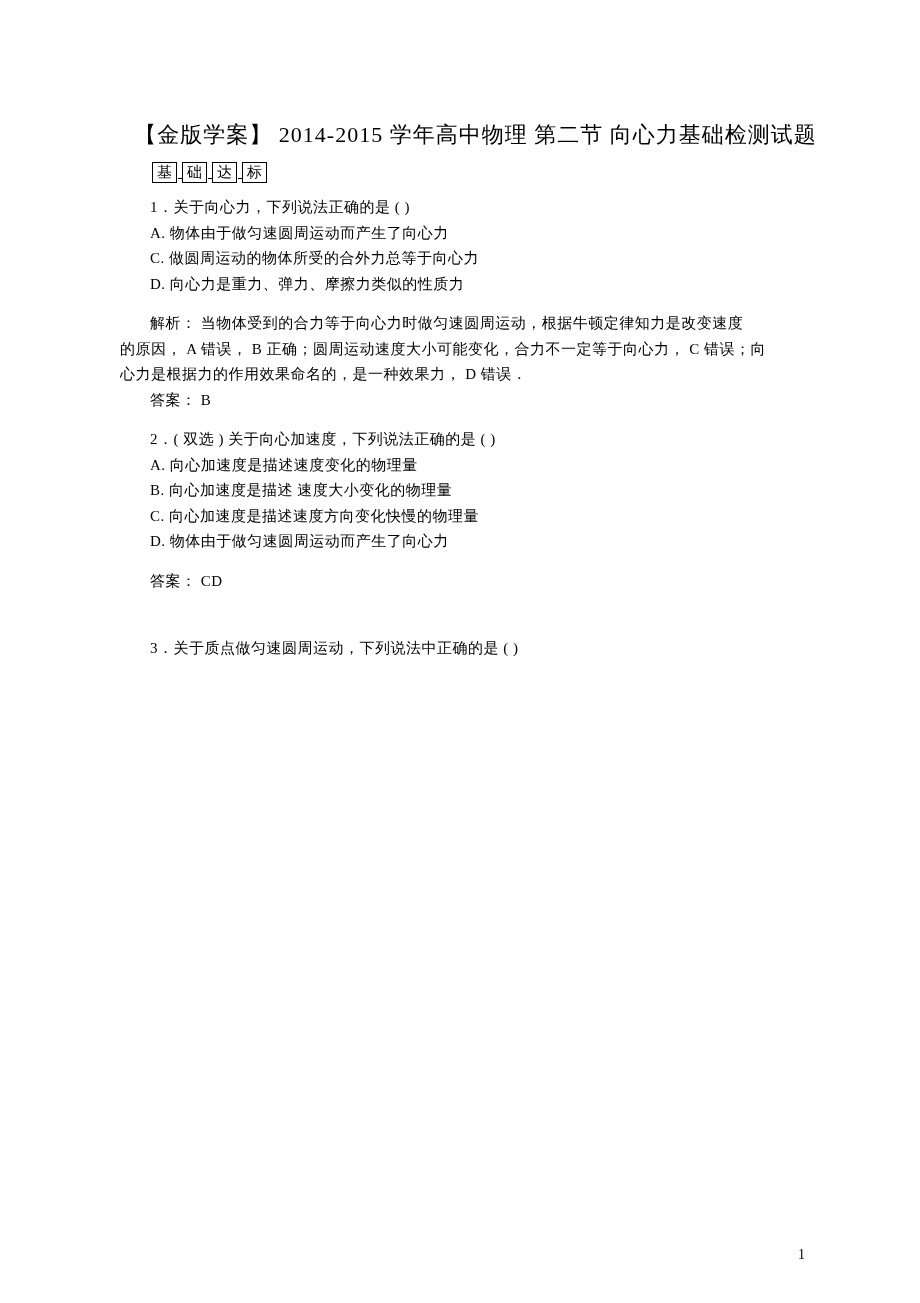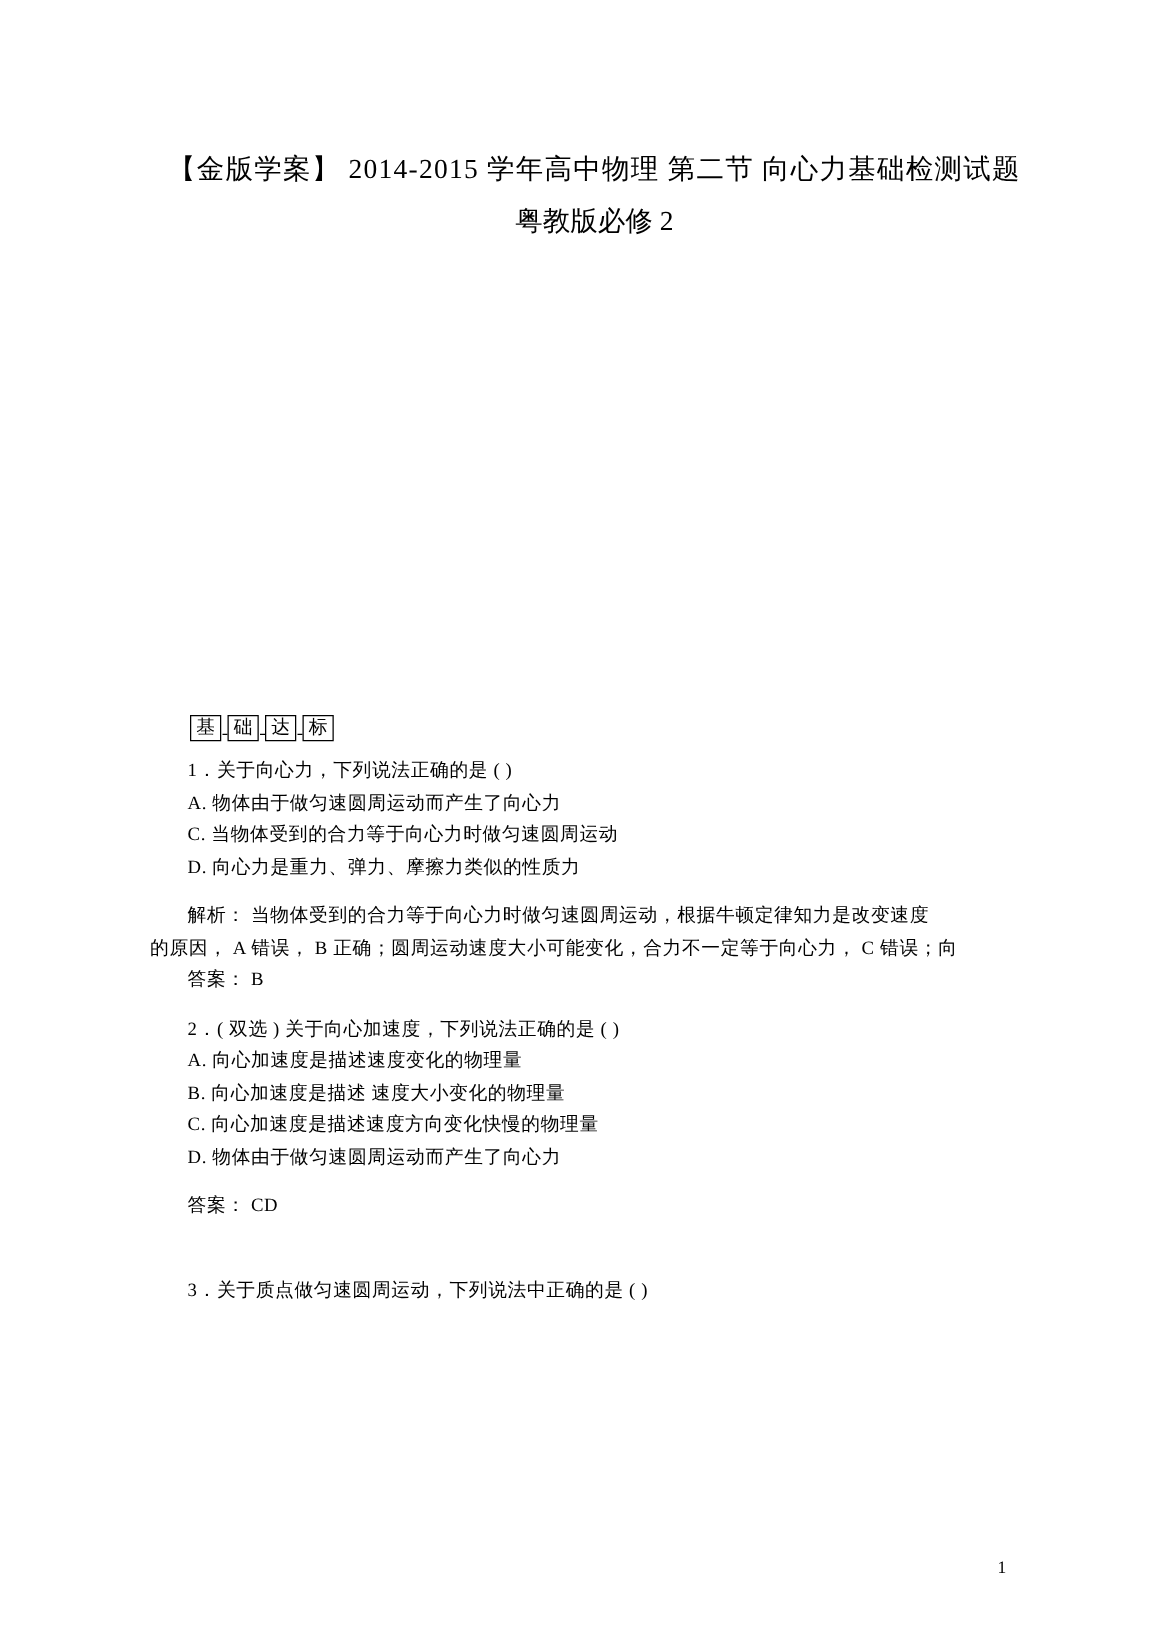--- a/index.html
+++ b/index.html
@@ -59,39 +59,39 @@
       bottom: 40px;
       font-size: 14px;
     }
   </style>
 </head>
 <body>
 
 <div class="page">
 
   <div class="title">【金版学案】 2014-2015 学年高中物理  第二节  向心力基础检测试题</div>
-  <div class="subtitle">粤教版必修 2</div>
 
   <div class="section-heading" style="padding-left:2em;text-decoration:underline;">
     <span class="box-char">基</span>
     <span class="box-char">础</span>
     <span class="box-char">达</span>
     <span class="box-char">标</span>
   </div>
 
   <div class="body-text">
     <p class="para indent">1．关于向心力，下列说法正确的是    (      )</p>
     <p class="para indent">A. 物体由于做匀速圆周运动而产生了向心力</p>
-    <p class="para indent">C. 当物体受到的合力等于向心力时做匀速圆周运动</p>
+    <p class="para indent">C. 做圆周运动的物体所受的合外力总等于向心力</p>
     <p class="para indent">D. 向心力是重力、弹力、摩擦力类似的性质力</p>
 
     <div class="spacer-small"></div>
 
     <p class="para indent">解析：  当物体受到的合力等于向心力时做匀速圆周运动，根据牛顿定律知力是改变速度</p>
     <p class="para">的原因， A 错误， B 正确；圆周运动速度大小可能变化，合力不一定等于向心力，       C 错误；向</p>
+    <p class="para">心力是根据力的作用效果命名的，是一种效果力，      D 错误．</p>
     <p class="para indent">答案： B</p>
 
     <div class="spacer-small"></div>
 
     <p class="para indent">2．( 双选 ) 关于向心加速度，下列说法正确的是    (      )</p>
     <p class="para indent">A. 向心加速度是描述速度变化的物理量</p>
     <p class="para indent">B. 向心加速度是描述   速度大小变化的物理量</p>
     <p class="para indent">C. 向心加速度是描述速度方向变化快慢的物理量</p>
     <p class="para indent">D. 物体由于做匀速圆周运动而产生了向心力</p>
 

